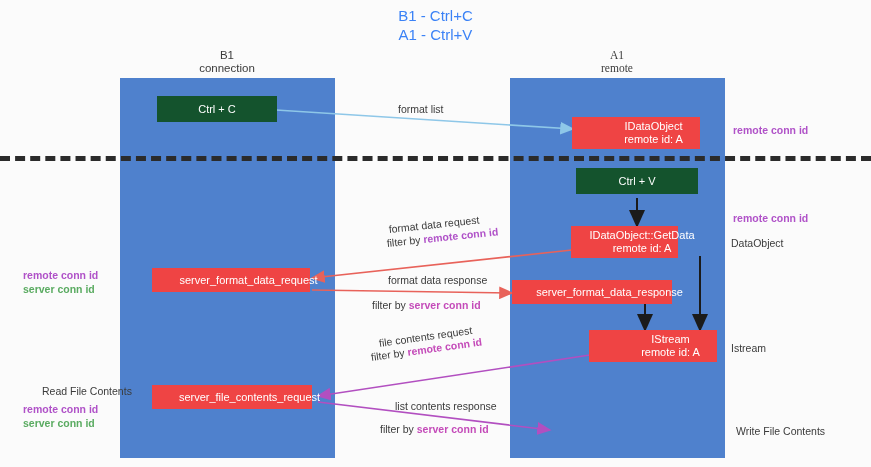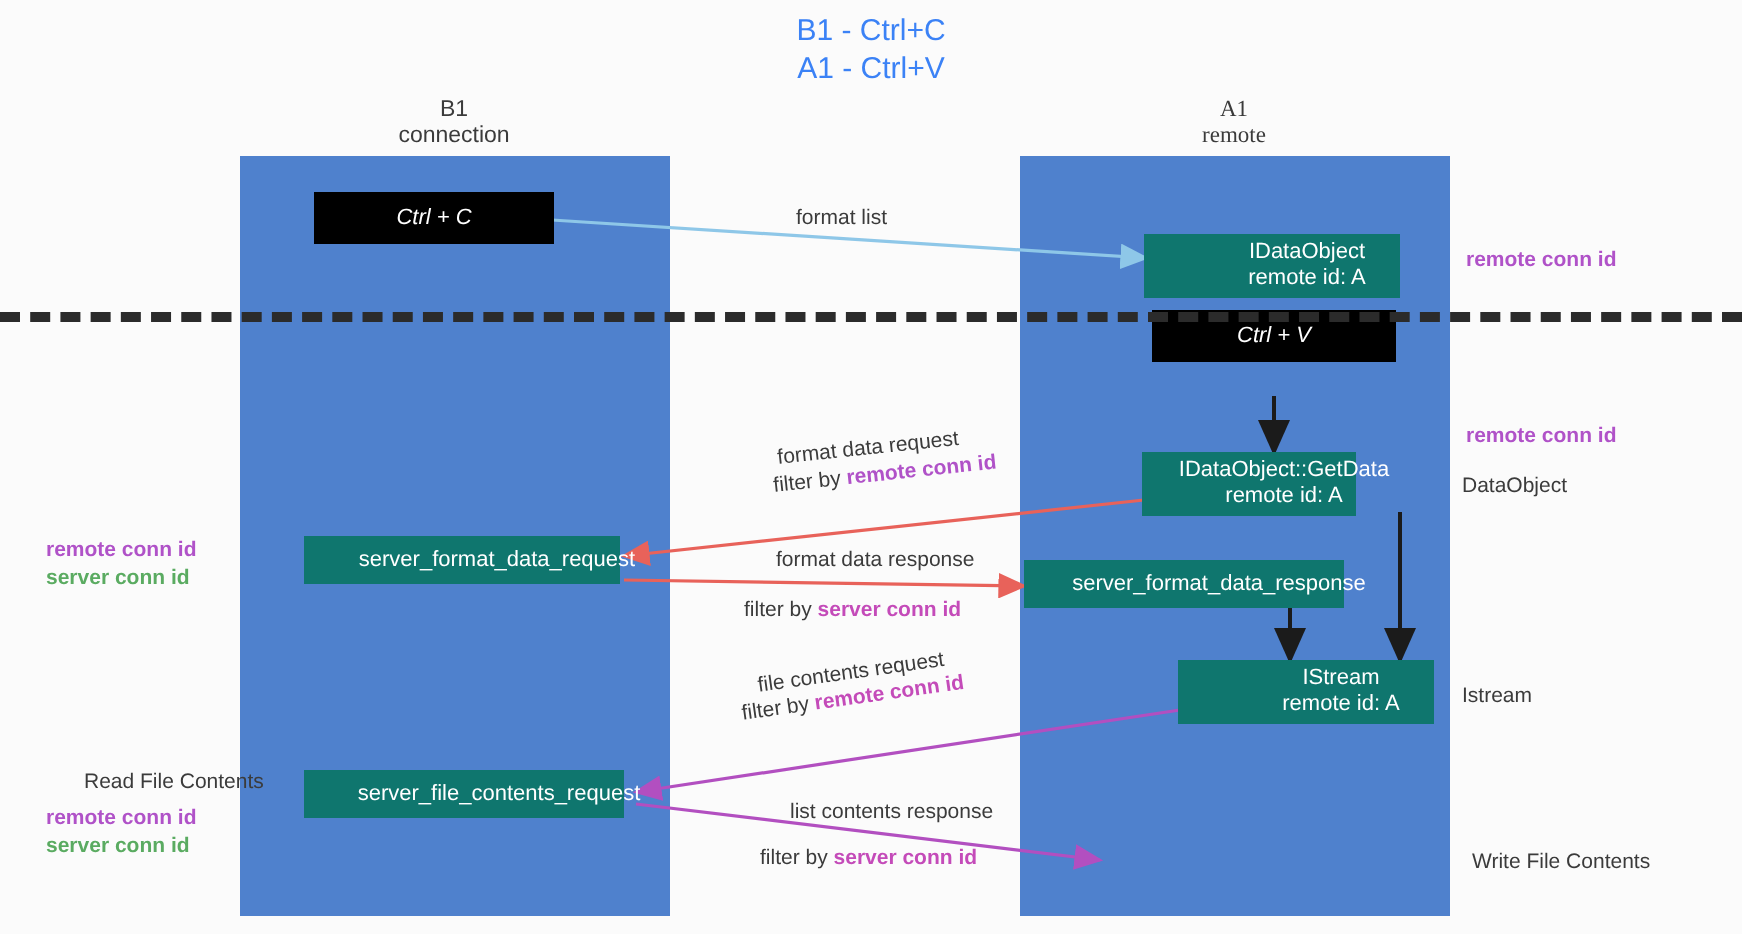--- a/index.html
+++ b/index.html
@@ -17,22 +17,22 @@
   }
   .colhead{
     position:absolute;text-align:center;font-size:11.5px;color:#3b3b3b;
     line-height:13px;white-space:pre;
   }
   .box{
     position:absolute;display:flex;align-items:center;justify-content:center;
     text-align:center;color:#ffffff;font-size:11px;line-height:13px;
     box-sizing:border-box;white-space:pre;
   }
-  .box.orange{background:#0f766e;padding-left:35px;}
-  .box.green{background:#000000;font-style:italic;}
+  .box.orange{background:#ef4444;padding-left:35px;}
+  .box.green{background:#14532d;}
   .divider{
     position:absolute;left:0;top:156px;width:871px;height:0;
     border-top:5px dashed #2b2b2b;
   }
   .lbl{
     position:absolute;font-size:10.5px;color:#3b3b3b;line-height:14px;
     white-space:nowrap;
   }
   .purple{color:#b052c8;font-weight:bold;}
   .green-t{color:#5aab61;font-weight:bold;}
@@ -87,21 +87,21 @@
     <path d="M590,355 L318,396" stroke="#b24fc0" stroke-width="1.6" fill="none" marker-end="url(#ah-purple)"></path>
 
     <path d="M318,402 L550,430" stroke="#b24fc0" stroke-width="1.6" fill="none" marker-end="url(#ah-purple)"></path>
   </svg>
 
   <div class="box green" style="left:157px;top:96px;width:120px;height:26px;">Ctrl + C</div>
 
   <div class="box orange" style="left:572px;top:117px;width:128px;height:32px;">IDataObject
 remote id: A</div>
 
-  <div class="box green" style="left:576px;top:155px;width:122px;height:26px;">Ctrl + V</div>
+  <div class="box green" style="left:576px;top:168px;width:122px;height:26px;">Ctrl + V</div>
 
   <div class="box orange" style="left:571px;top:226px;width:107px;height:32px;">IDataObject::GetData
 remote id: A</div>
 
   <div class="box orange" style="left:152px;top:268px;width:158px;height:24px;">server_format_data_request</div>
 
   <div class="box orange" style="left:512px;top:280px;width:160px;height:24px;">server_format_data_response</div>
 
   <div class="box orange" style="left:589px;top:330px;width:128px;height:32px;">IStream
 remote id: A</div>

